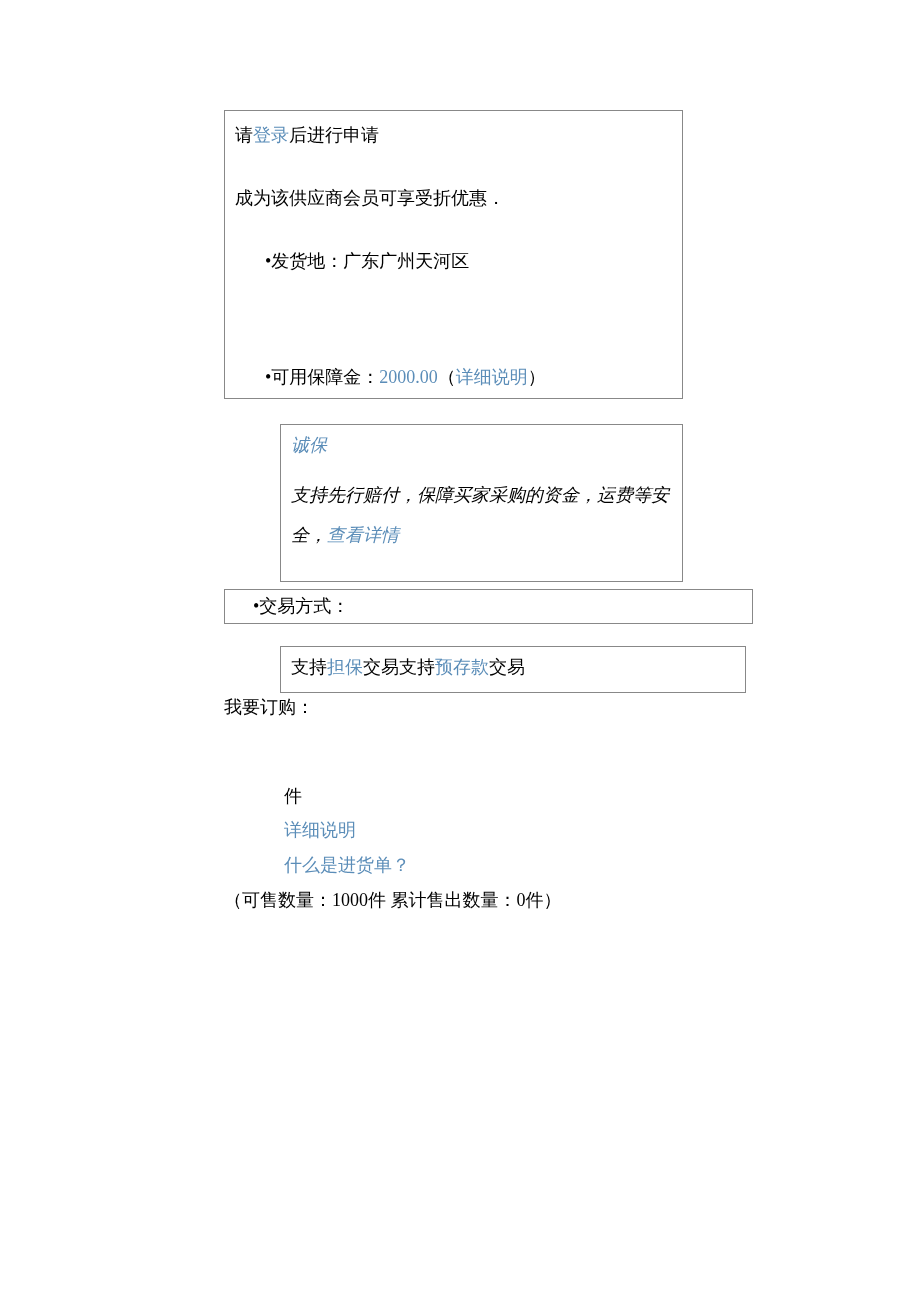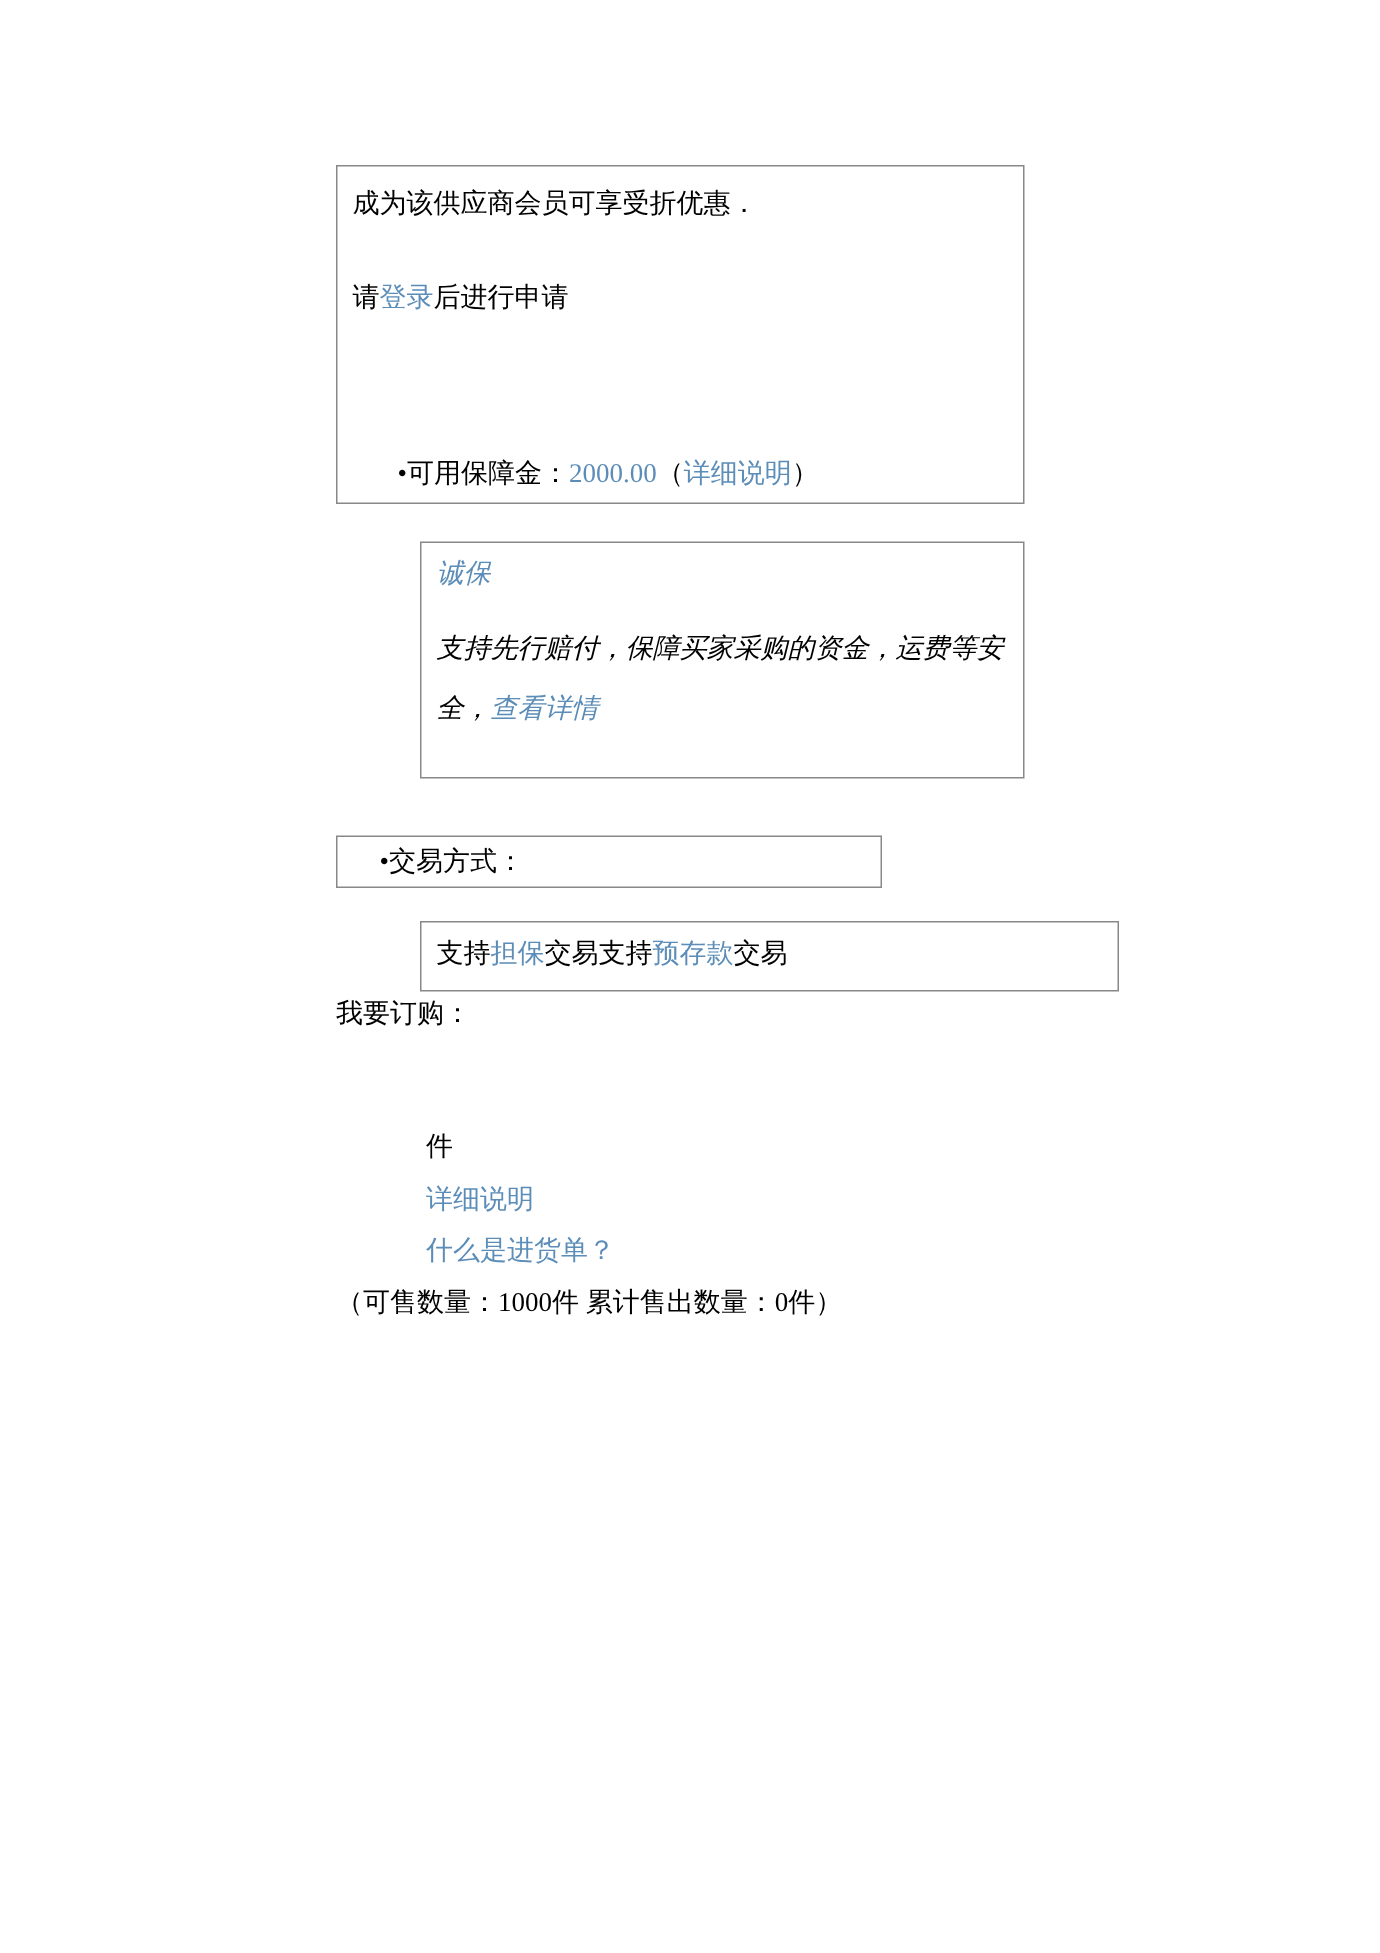--- a/index.html
+++ b/index.html
@@ -37,24 +37,24 @@
     }
     .box2 {
       margin-left: 280px;
       width: 403px;
       border: 1px solid #888;
       padding: 6px 10px 10px 10px;
       margin-top: 25px;
     }
     .box3 {
       margin-left: 224px;
-      width: 364px;
+      width: 529px;
       border: 1px solid #888;
       padding: 2px 10px 2px 10px;
-      margin-top: 38px;
+      margin-top: 7px;
     }
     .box4 {
       margin-left: 280px;
       width: 466px;
       border: 1px solid #888;
       padding: 6px 10px 10px 10px;
       margin-top: 22px;
     }
     .order-section {
       margin-left: 224px;
@@ -77,23 +77,26 @@
       margin-bottom: 16px;
     }
     .box4 p:last-child {
       margin-bottom: 0;
     }
   </style>
 </head>
 <body>
 
 <div class="box1">
-  <p>成为该供应商会员可享受折优惠．</p>
   <p>
     <span>请</span><span class="link">登录</span><span>后进行申请</span>
+  </p>
+  <p>成为该供应商会员可享受折优惠．</p>
+  <p class="bullet-line">
+    <span>•发货地：</span><span>广东广州天河区</span>
   </p>
   <p style="height:20px;"></p>
   <p class="bullet-line last">
     <span>•可用保障金：</span><span class="link">2000.00</span><span>（</span><span class="link">详细说明</span><span>）</span>
   </p>
 </div>
 
 <div class="box2">
   <p class="link">诚保</p>
   <p style="line-height:2.2;">

